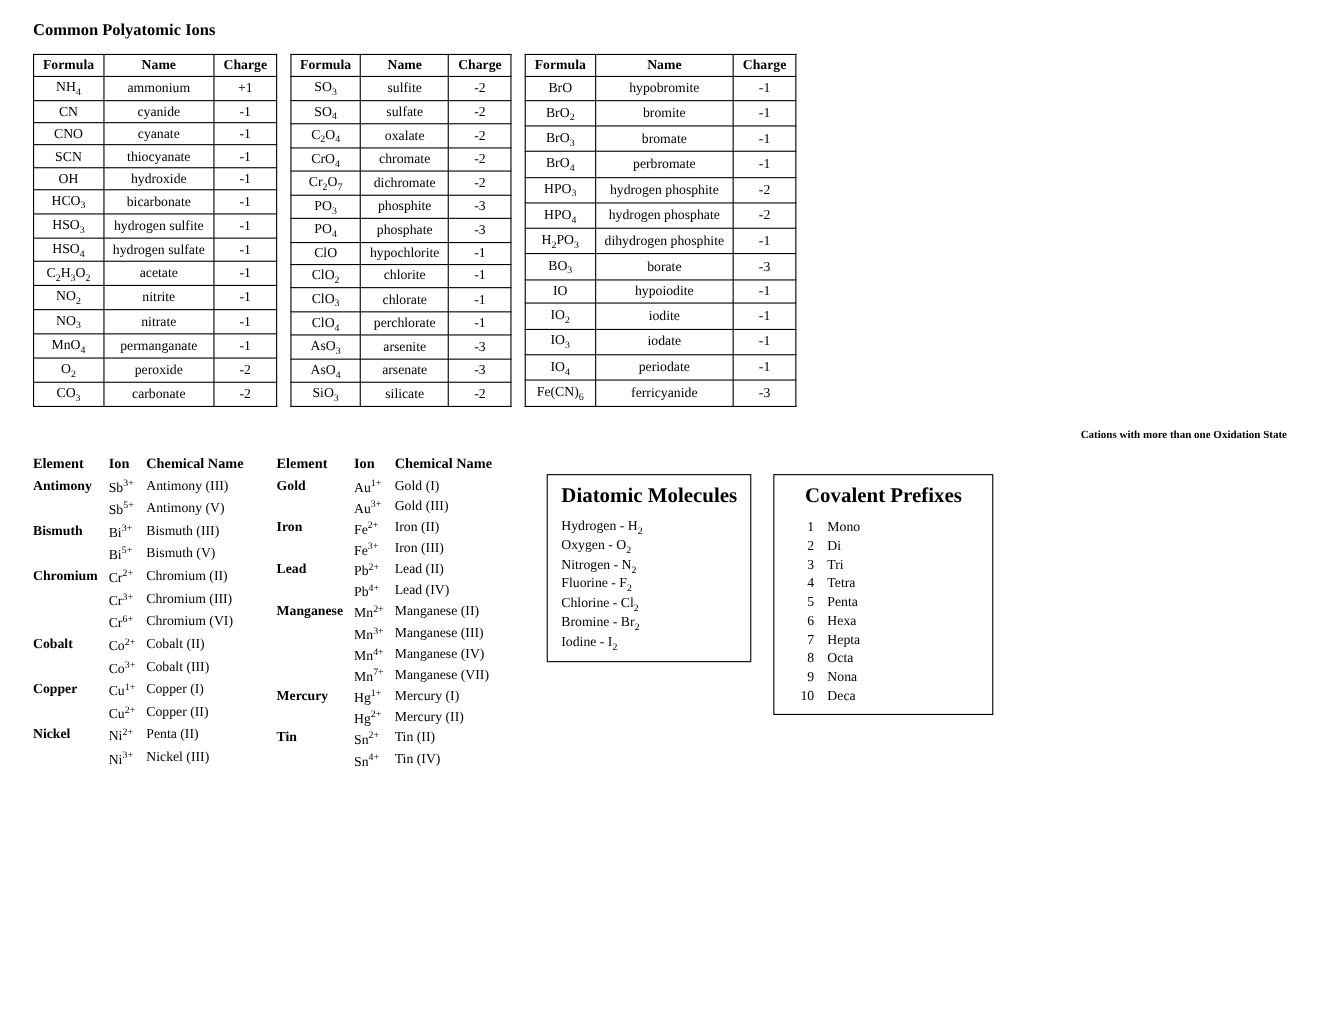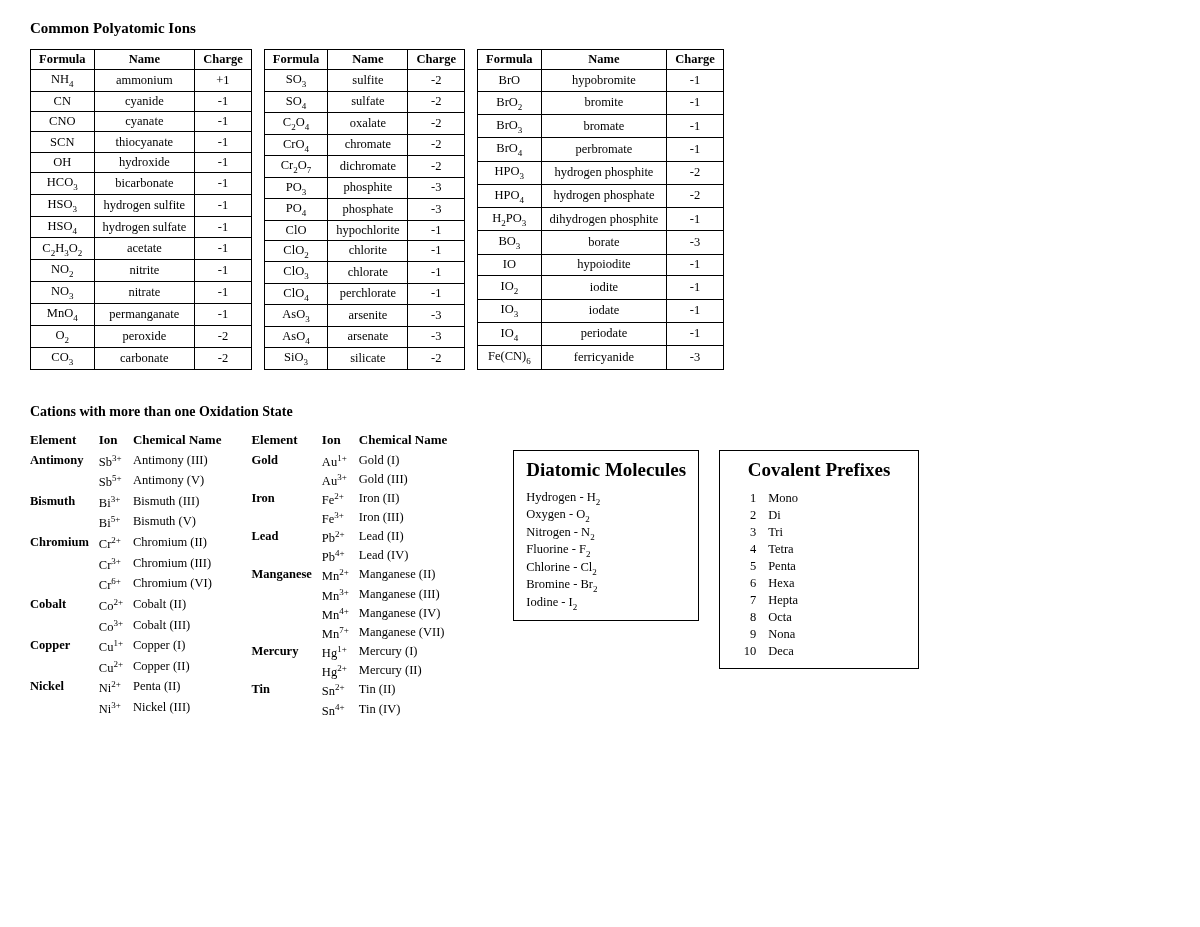--- a/index.html
+++ b/index.html
@@ -9,24 +9,24 @@
       font-size: 13px;
       color: #000;
       padding: 20px 30px;
     }
     h1 {
       font-size: 15px;
       font-weight: bold;
       margin-bottom: 12px;
     }
     h2 {
-      text-align: left;
-      font-size: 14px;
+      text-align: right;
+      font-size: 10px;
       font-weight: bold;
-      margin: 34px 0 10px 0;
+      margin: 20px 0 10px 0;
     }
     
     .poly-tables {
       display: flex;
       justify-content: flex-start;
       gap: 12px;
       margin-bottom: 20px;
     }
     .poly-table {
       border-collapse: collapse;
@@ -90,21 +90,21 @@
       font-size: 12.5px;
       padding: 1px 6px;
       text-align: left;
     }
     .covalent-table td:first-child {
       text-align: right;
       width: 30px;
     }
     .bottom-section {
       display: flex;
-      gap: 16px;
+      gap: 0px;
     }
     .cations-left {
       display: flex;
       gap: 20px;
     }
     .boxes-right {
       display: flex;
       gap: 20px;
       margin-left: 40px;
       align-items: flex-start;

